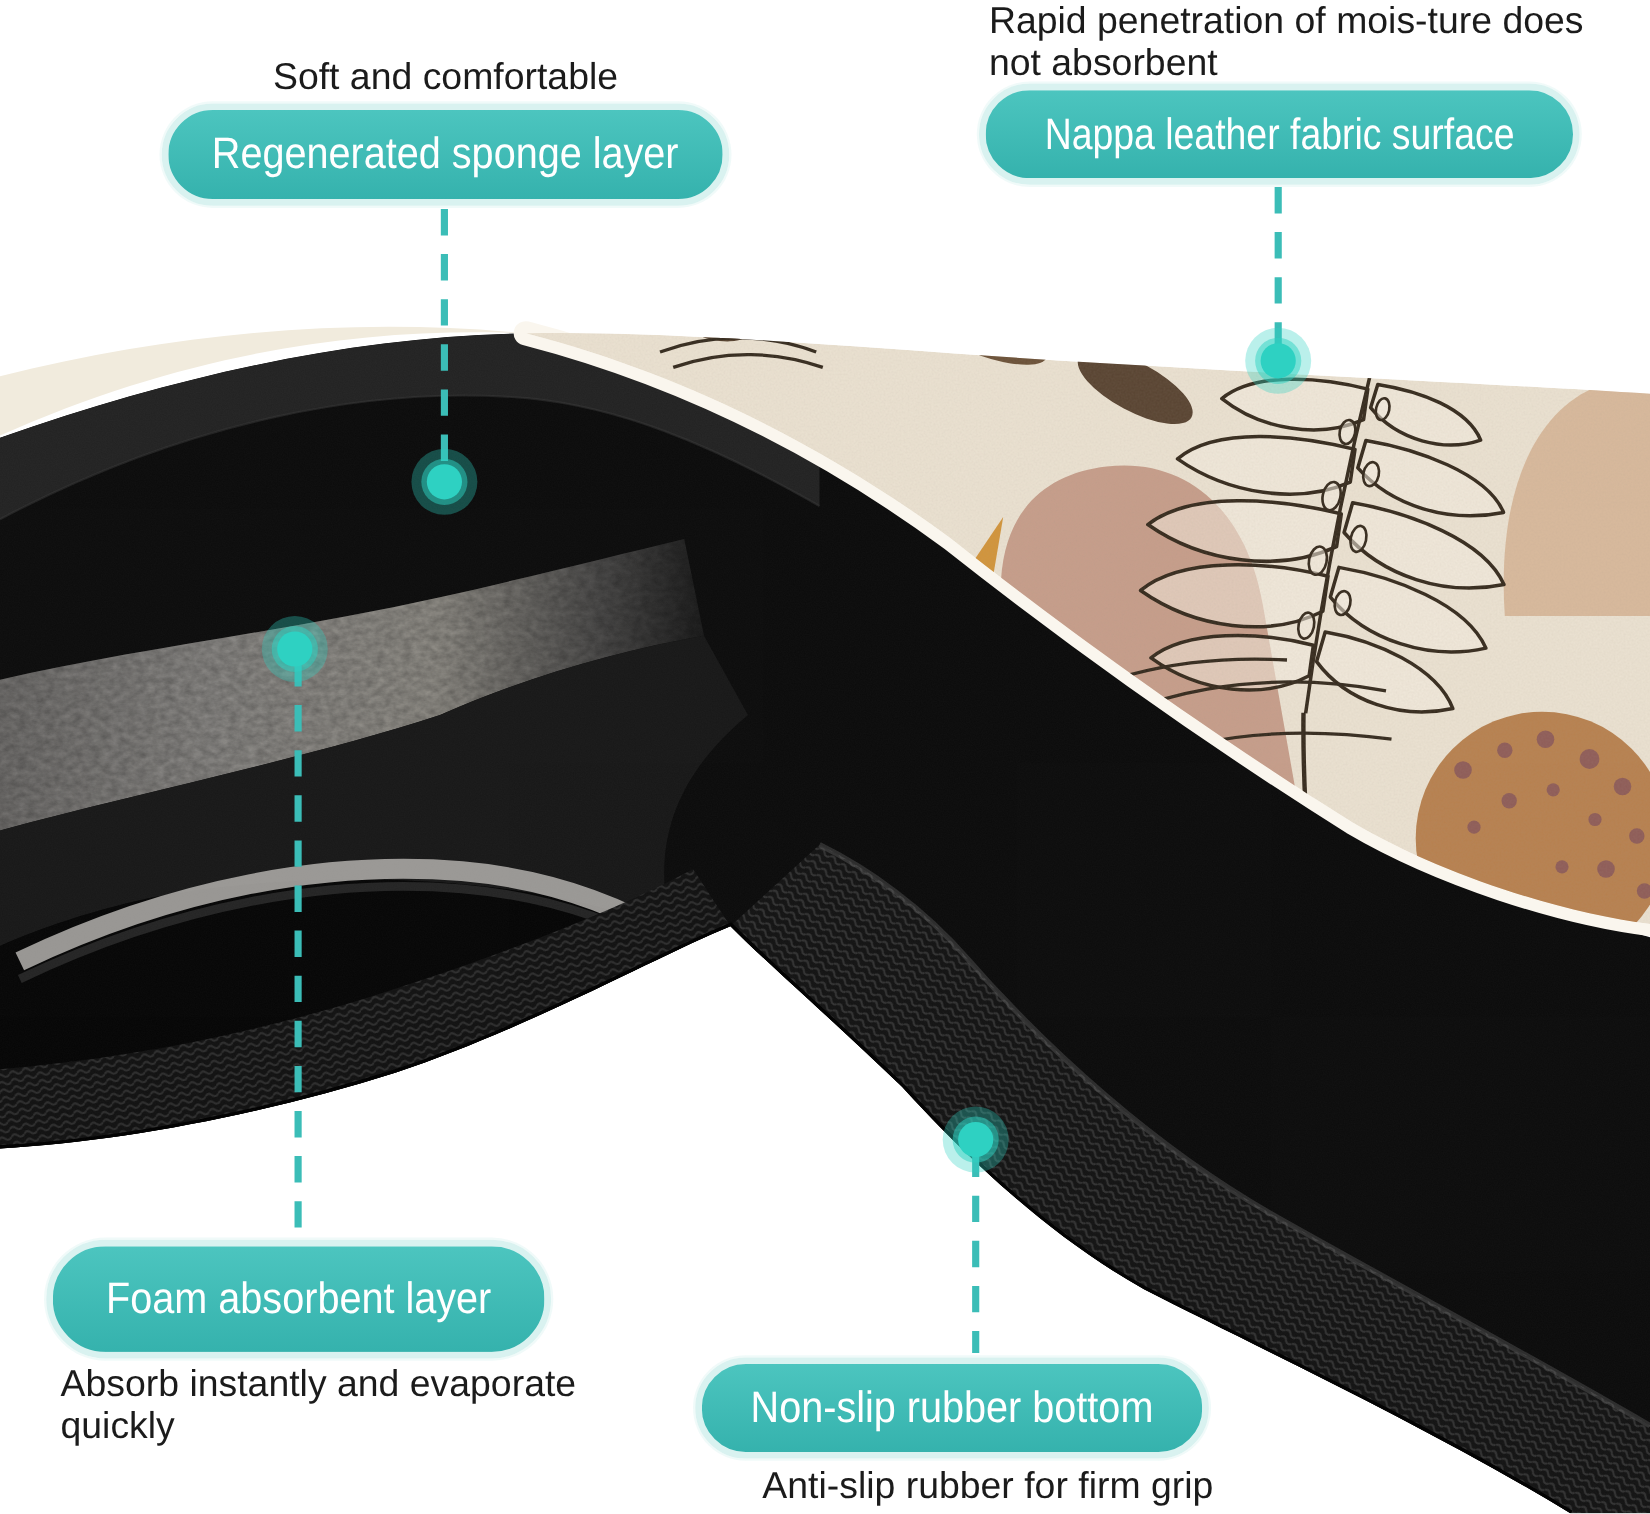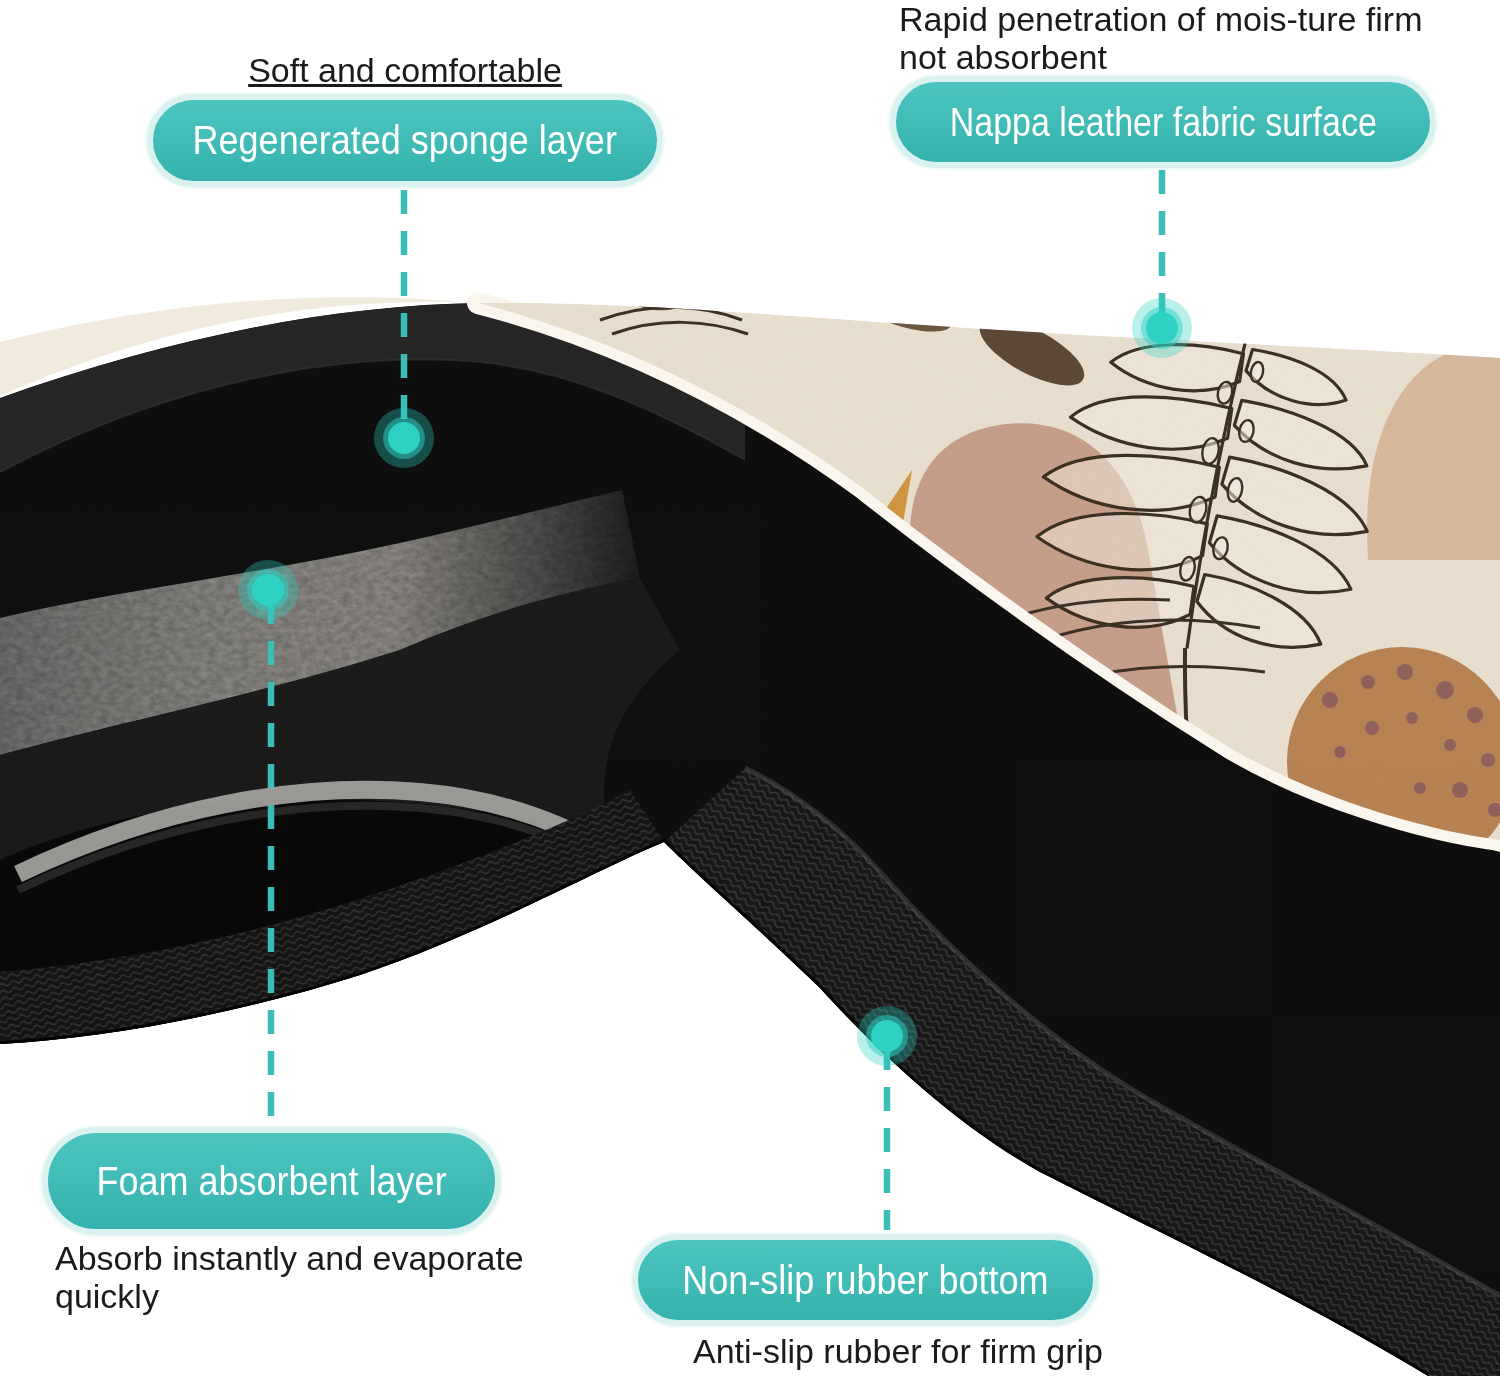--- a/index.html
+++ b/index.html
@@ -178,29 +178,29 @@
           <circle cx="268" cy="590" r="16" fill="#2ed1c2"></circle>
         </g>
     <g>
           <circle cx="887" cy="1036" r="30" fill="#2ed1c2" opacity="0.33"></circle>
           <circle cx="887" cy="1036" r="21" fill="#2ed1c2" opacity="0.5"></circle>
           <circle cx="887" cy="1036" r="16" fill="#2ed1c2"></circle>
         </g>
   </g>
 </svg>
 
-<div class="note" style="left:175px;top:51px;width:460px;text-align:center;text-decoration:underline;">
+<div class="note" style="left:175px;top:51px;width:460px;text-align:center;">
   <div>Soft and comfortable</div>
 </div>
 <div class="pill" style="left:147px;top:94px;width:516px;height:93px;">
   <span>Regenerated sponge layer</span>
 </div>
 
 <div class="note" style="left:899px;top:0px;width:600px;">
-  <div>Rapid penetration of mois-ture firm</div>
+  <div>Rapid penetration of mois-ture does</div>
   <div>not absorbent</div>
 </div>
 <div class="pill" style="left:890px;top:76px;width:546px;height:92px;">
   <span style="transform:scaleX(.85);">Nappa leather fabric surface</span>
 </div>
 
 <div class="pill" style="left:42px;top:1127px;width:459px;height:108px;">
   <span>Foam absorbent layer</span>
 </div>
 <div class="note" style="left:55px;top:1239px;width:540px;">

